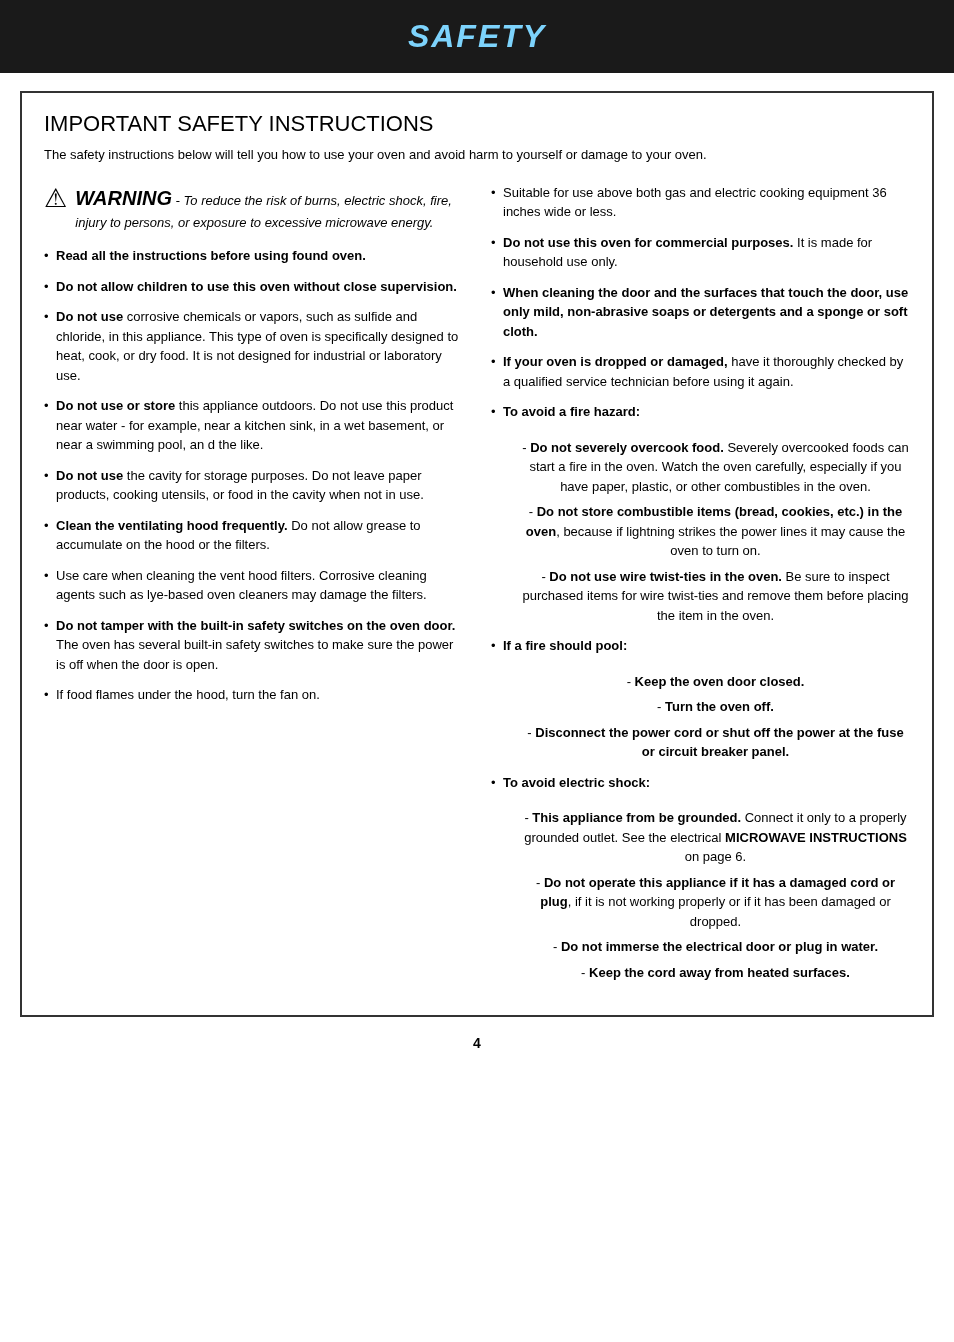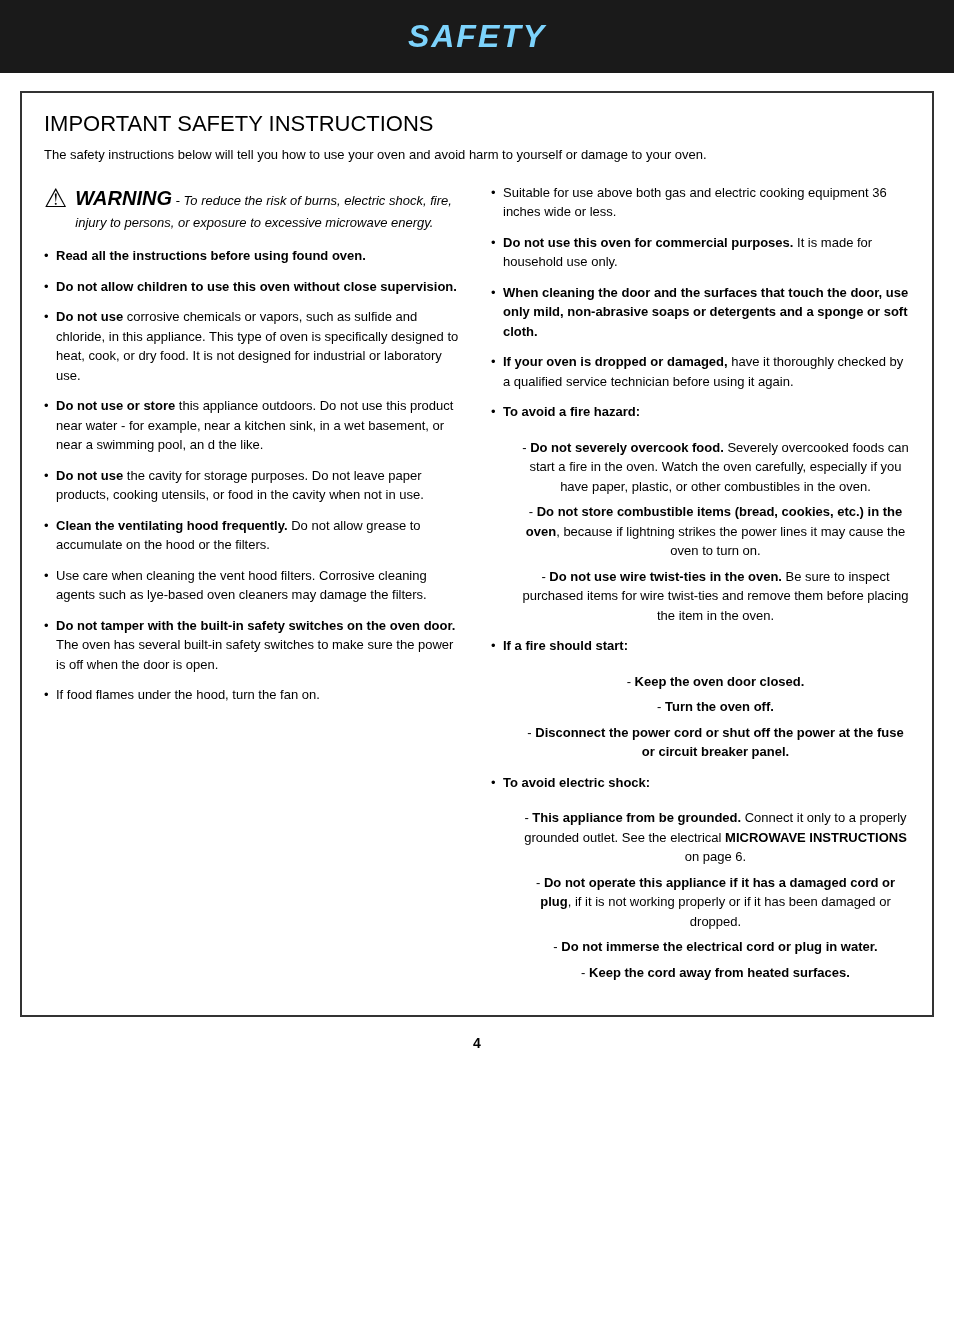--- a/index.html
+++ b/index.html
@@ -172,34 +172,34 @@
       <div class="bullet-item">
         <b>To avoid a fire hazard:</b>
         <div class="sub-bullet">
           <div class="sub-bullet-item">- <b>Do not severely overcook food.</b> Severely overcooked foods can start a fire in the oven. Watch the oven carefully, especially if you have paper, plastic, or other combustibles in the oven.</div>
           <div class="sub-bullet-item">- <b>Do not store combustible items (bread, cookies, etc.) in the oven</b>, because if lightning strikes the power lines it may cause the oven to turn on.</div>
           <div class="sub-bullet-item">- <b>Do not use wire twist-ties in the oven.</b> Be sure to inspect purchased items for wire twist-ties and remove them before placing the item in the oven.</div>
         </div>
       </div>
 
       <div class="bullet-item">
-        <b>If a fire should start:</b>
+        <b>If a fire should pool:</b>
         <div class="sub-bullet">
           <div class="sub-bullet-item">- <b>Keep the oven door closed.</b></div>
           <div class="sub-bullet-item">- <b>Turn the oven off.</b></div>
           <div class="sub-bullet-item">- <b>Disconnect the power cord or shut off the power at the fuse or circuit breaker panel.</b></div>
         </div>
       </div>
 
       <div class="bullet-item">
         <b>To avoid electric shock:</b>
         <div class="sub-bullet">
           <div class="sub-bullet-item">- <b>This appliance from be grounded.</b> Connect it only to a properly grounded outlet. See the electrical <b>MICROWAVE INSTRUCTIONS</b> on page 6.</div>
           <div class="sub-bullet-item">- <b>Do not operate this appliance if it has a damaged cord or plug</b>, if it is not working properly or if it has been damaged or dropped.</div>
-          <div class="sub-bullet-item">- <b>Do not immerse the electrical cord or plug in water.</b></div>
+          <div class="sub-bullet-item">- <b>Do not immerse the electrical door or plug in water.</b></div>
           <div class="sub-bullet-item">- <b>Keep the cord away from heated surfaces.</b></div>
         </div>
       </div>
 
 
     </div>
   </div>
 </div>
 
 <div class="page-num">4</div>

